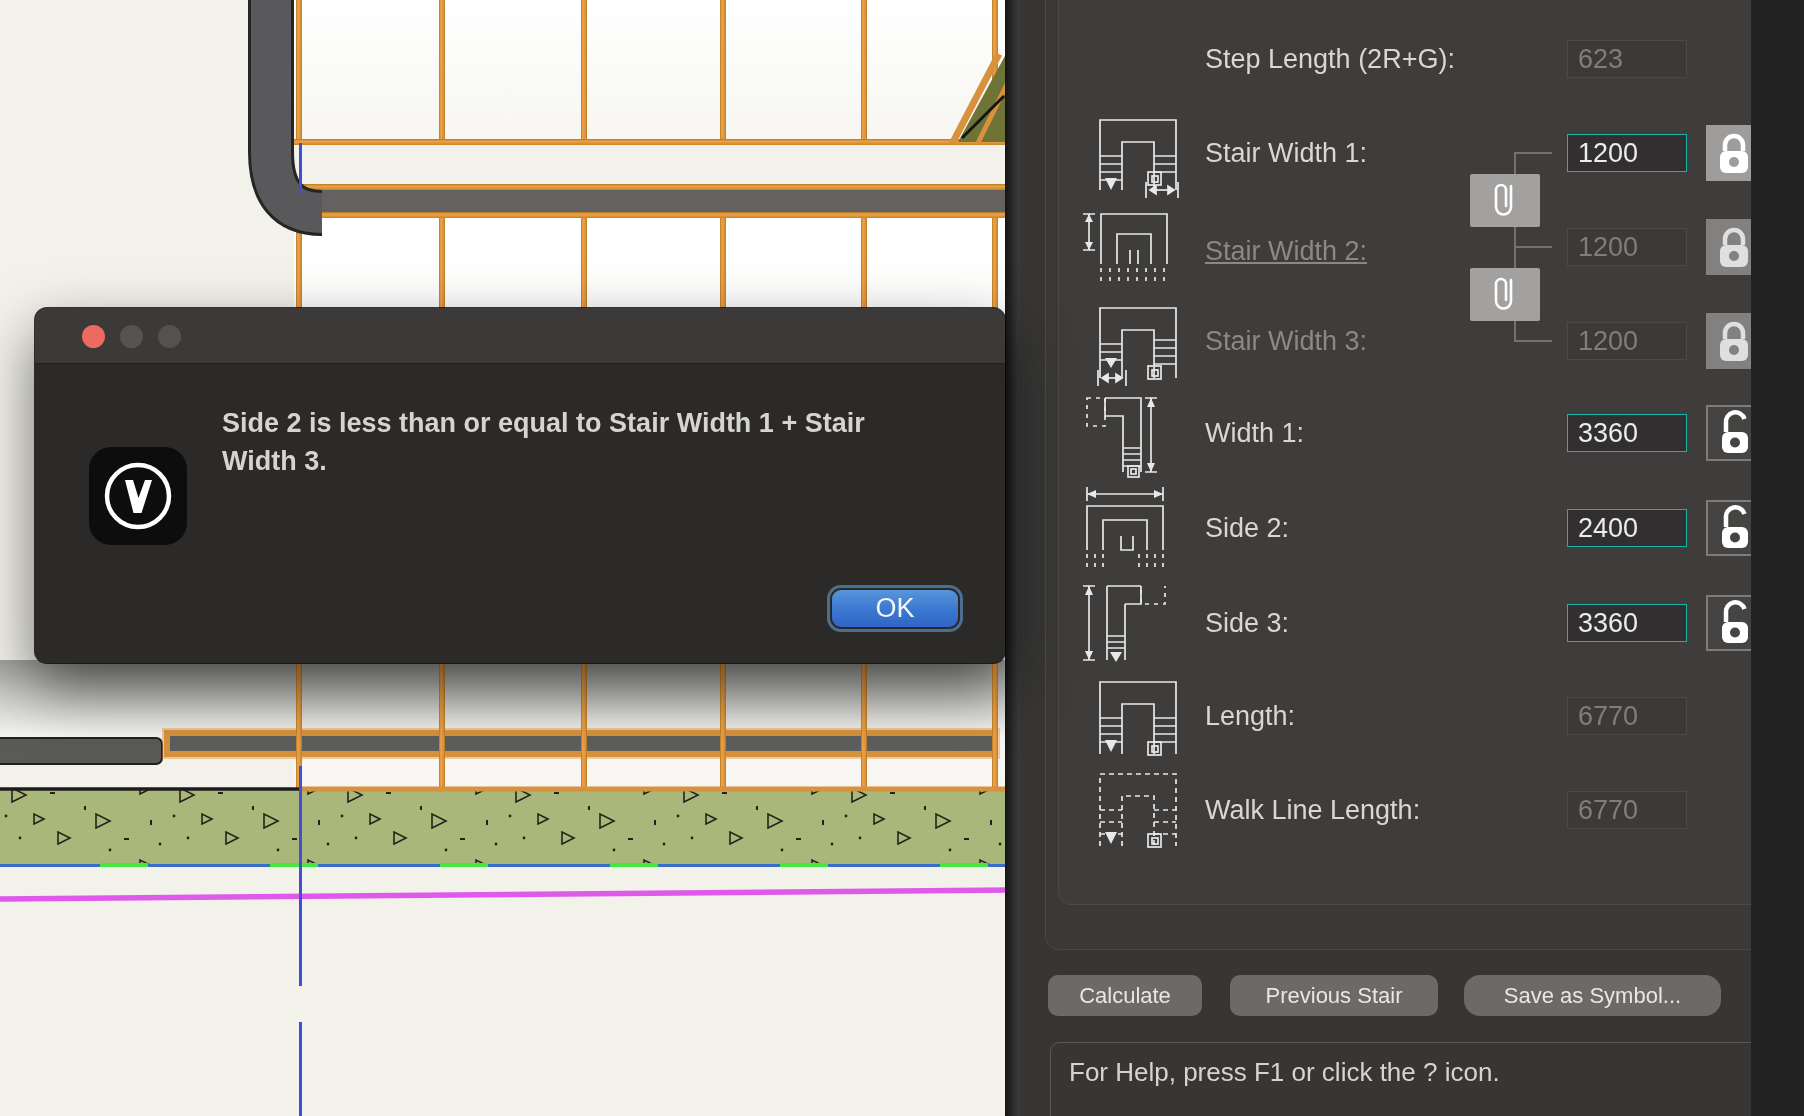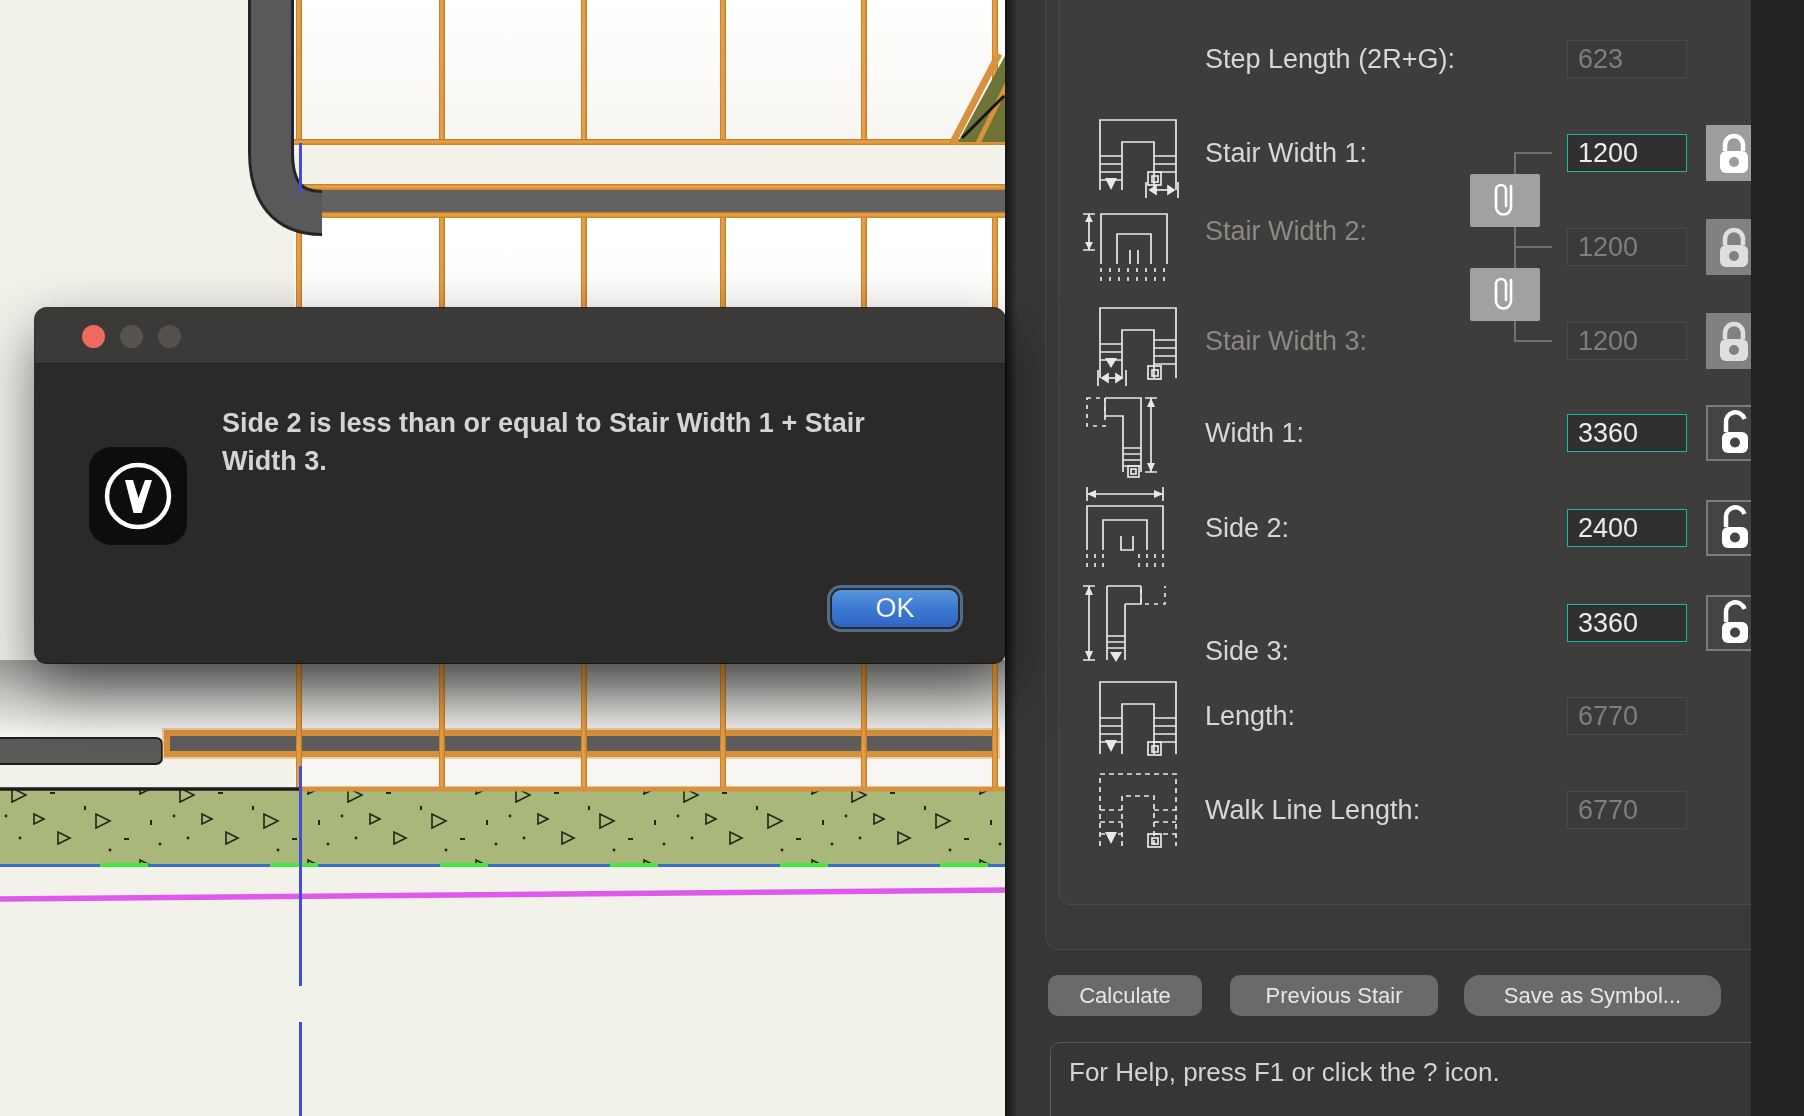--- a/index.html
+++ b/index.html
@@ -190,21 +190,21 @@
         <path d="M51,44 V58 M59,44 V58"></path>
         <g stroke-dasharray="4 5">
             <path d="M22,62 V78 M31,62 V78 M40,62 V78 M49,62 V78 M58,62 V78 M67,62 V78 M76,62 V78 M85,62 V78"></path>
           </g>
         <path d="M10,8 V44"></path>
           <path d="M4,8 H16 M4,44 H16"></path>
       </g>
       <polygon points="10,8 6,16 14,16" fill="#e8e8e8"></polygon>
       <polygon points="10,44 6,36 14,36" fill="#e8e8e8"></polygon>
     </svg>
-    <div class="abs row-label dim" style="left:186px;top:212px;">Stair Width 2:</div>
+    <div class="abs row-label dim" style="left:186px;top:232px;text-decoration:underline;">Stair Width 2:</div>
     <input class="abs val-input" disabled="" style="left: 548px; top: 228px;" value="1200">
     <button class="abs lockbtn dimmed" style="left:687px;top:219px;">
       <svg width="57" height="56" viewBox="0 0 57 56">
         <path d="M19,26 v-6 a9,9 0 0 1 18,0 v6" fill="none" stroke="#fff" stroke-width="4.5"></path>
         <rect x="14" y="26" width="28" height="22" rx="6" fill="#fff"></rect>
         <circle cx="28" cy="37" r="5" fill="#828180"></circle>
       </svg>
     </button>
 
     <button class="abs clipbtn" style="left:451px;top:268px;">
@@ -289,21 +289,21 @@
         <path d="M10,8 V82"></path>
           <path d="M4,8 H16 M4,82 H16"></path>
         <path d="M28,8 H62 M28,8 V82 M46,26 V82 M46,26 H62 V8"></path>
         <path d="M62,12 V26 H86 V8" stroke-dasharray="4 5"></path>
         <path d="M28,58 H46 M28,64 H46 M28,70 H46"></path>
       </g>
       <polygon points="10,8 6,17 14,17" fill="#e8e8e8"></polygon>
       <polygon points="10,82 6,73 14,73" fill="#e8e8e8"></polygon>
       <polygon points="31,74 43,74 37,84" fill="#e8e8e8"></polygon>
     </svg>
-    <div class="abs row-label" style="left:186px;top:604px;margin-top:28px;">Side 3:</div>
+    <div class="abs row-label" style="left:186px;top:604px;">Side 3:</div>
     <input class="abs val-input" style="left: 548px; top: 604px;" value="3360">
     <button class="abs unlockbtn" style="left:687px;top:595px;">
       <svg width="53" height="52" viewBox="0 0 53 52">
         <path d="M18,25 V16 A9.5,9.5 0 0 1 36.5,12" fill="none" stroke="#fff" stroke-width="4.5"></path>
         <rect x="14" y="25" width="26" height="21" rx="6" fill="#fff"></rect>
         <circle cx="27" cy="35.5" r="5" fill="#454443"></circle>
       </svg>
     </button>
 
     <svg class="abs stair-icon" width="92" height="88" viewBox="0 0 92 88" style="left:73px;top:674px;">

